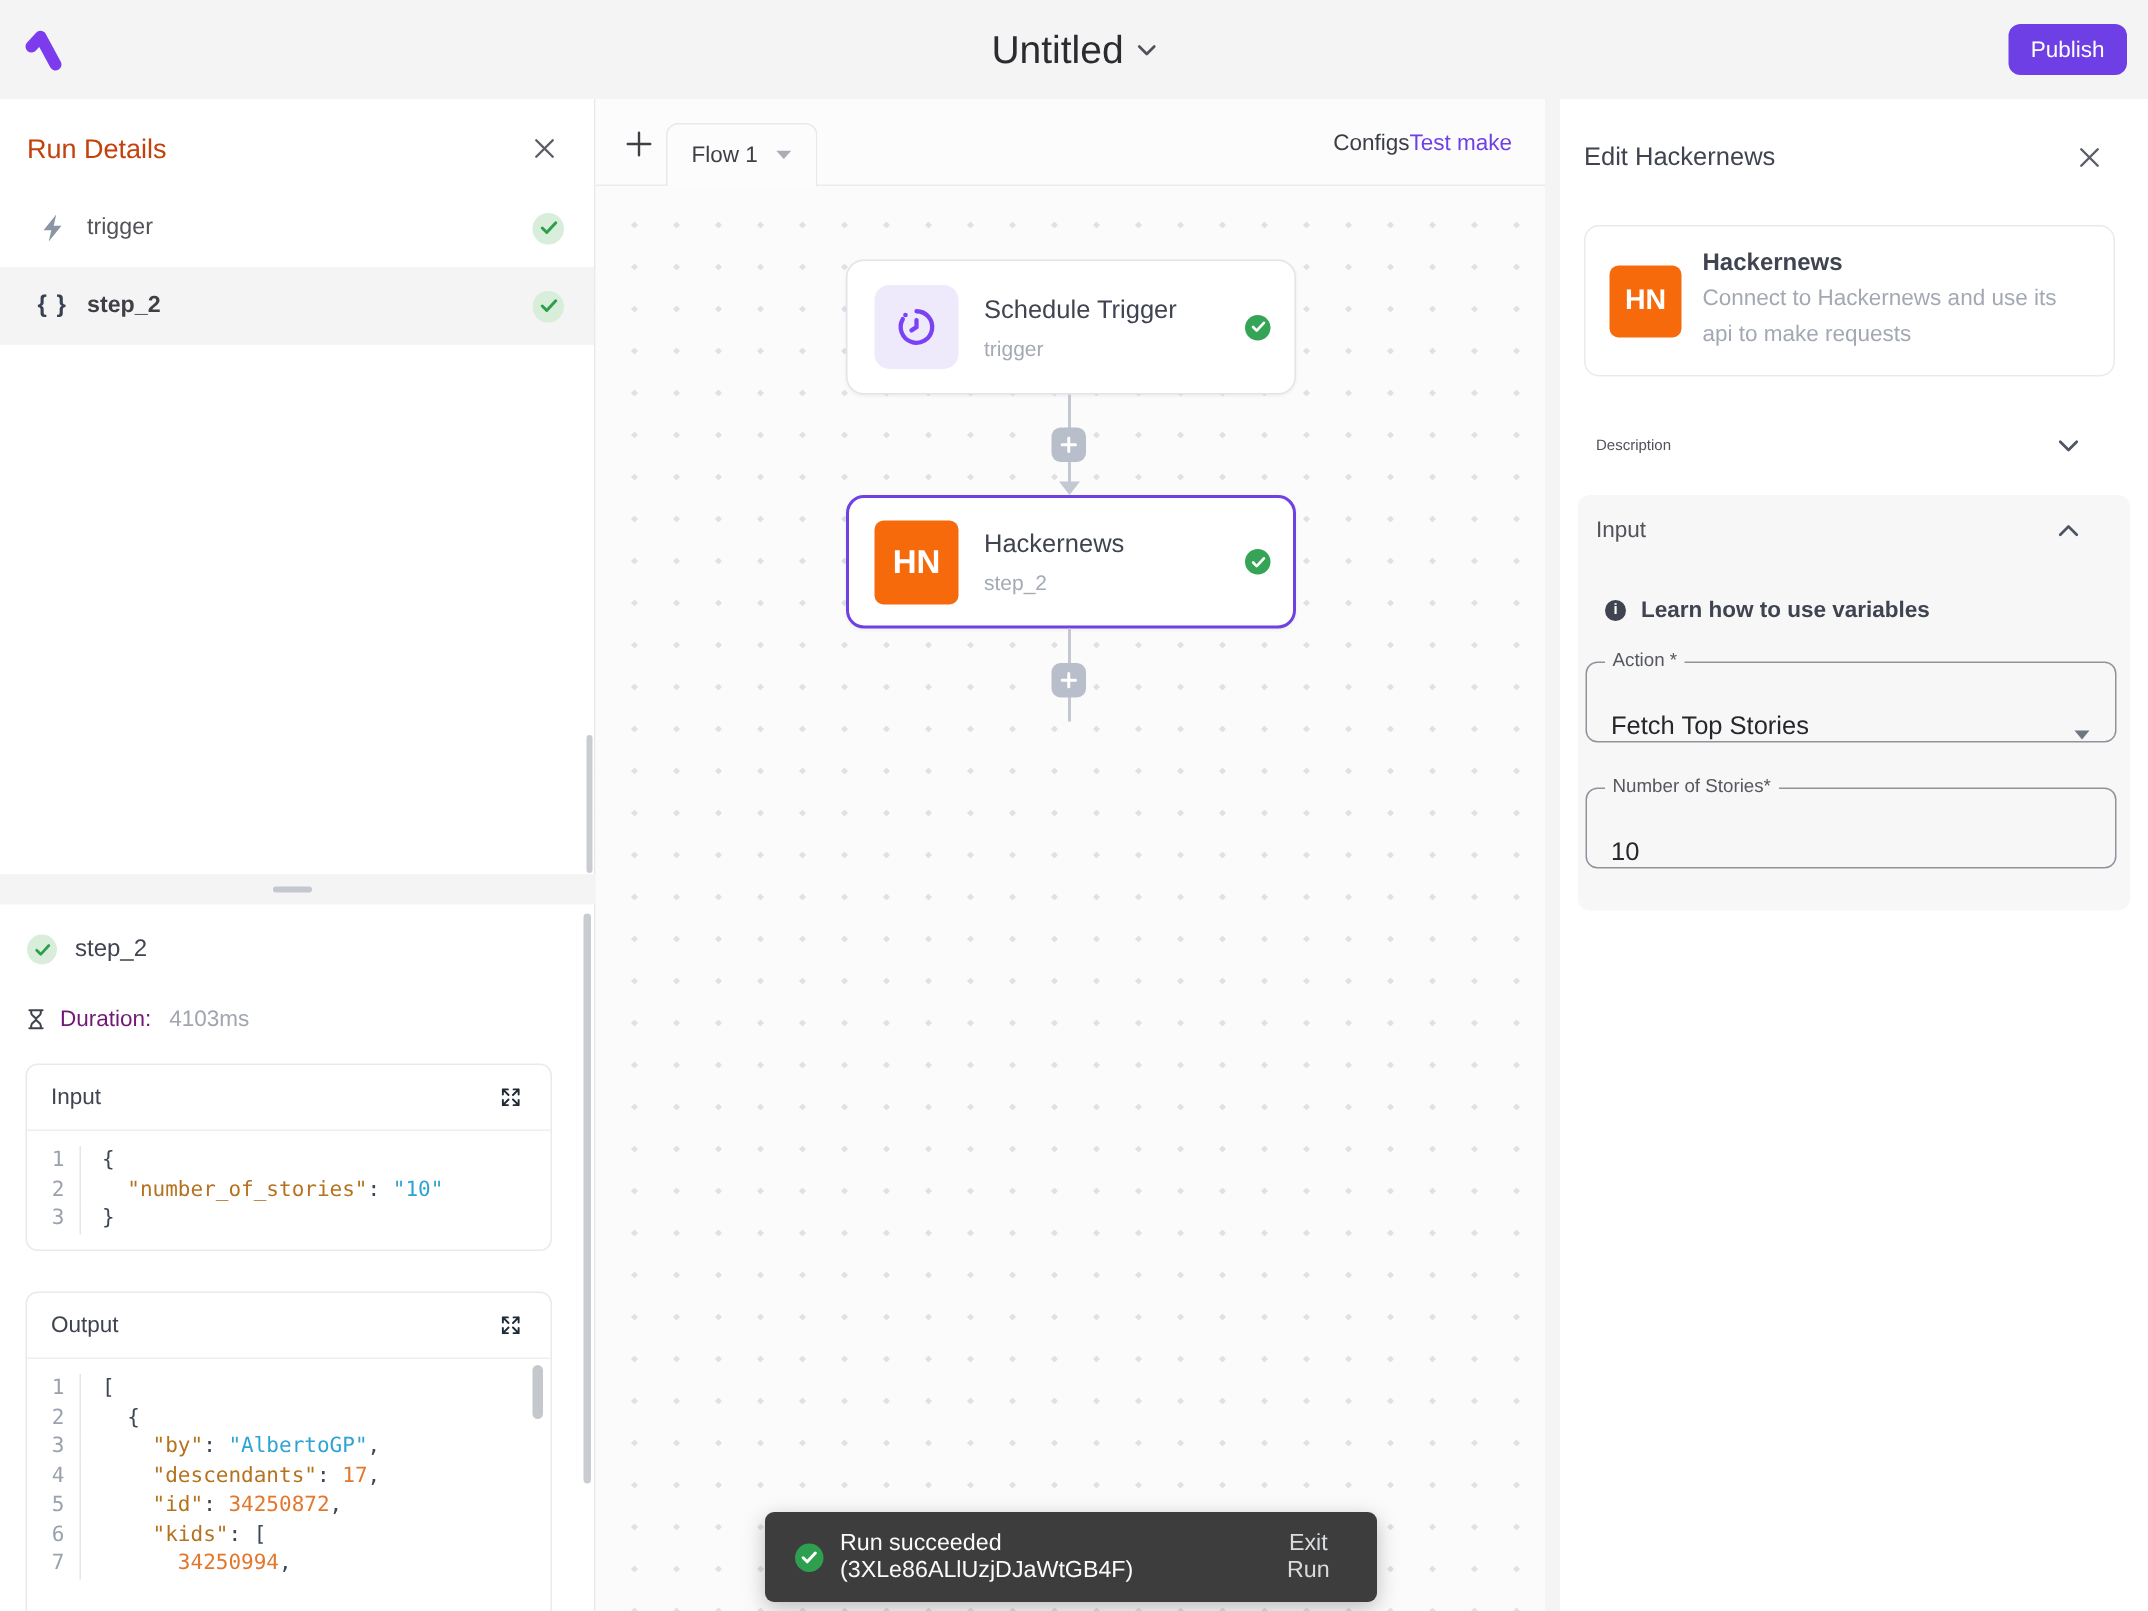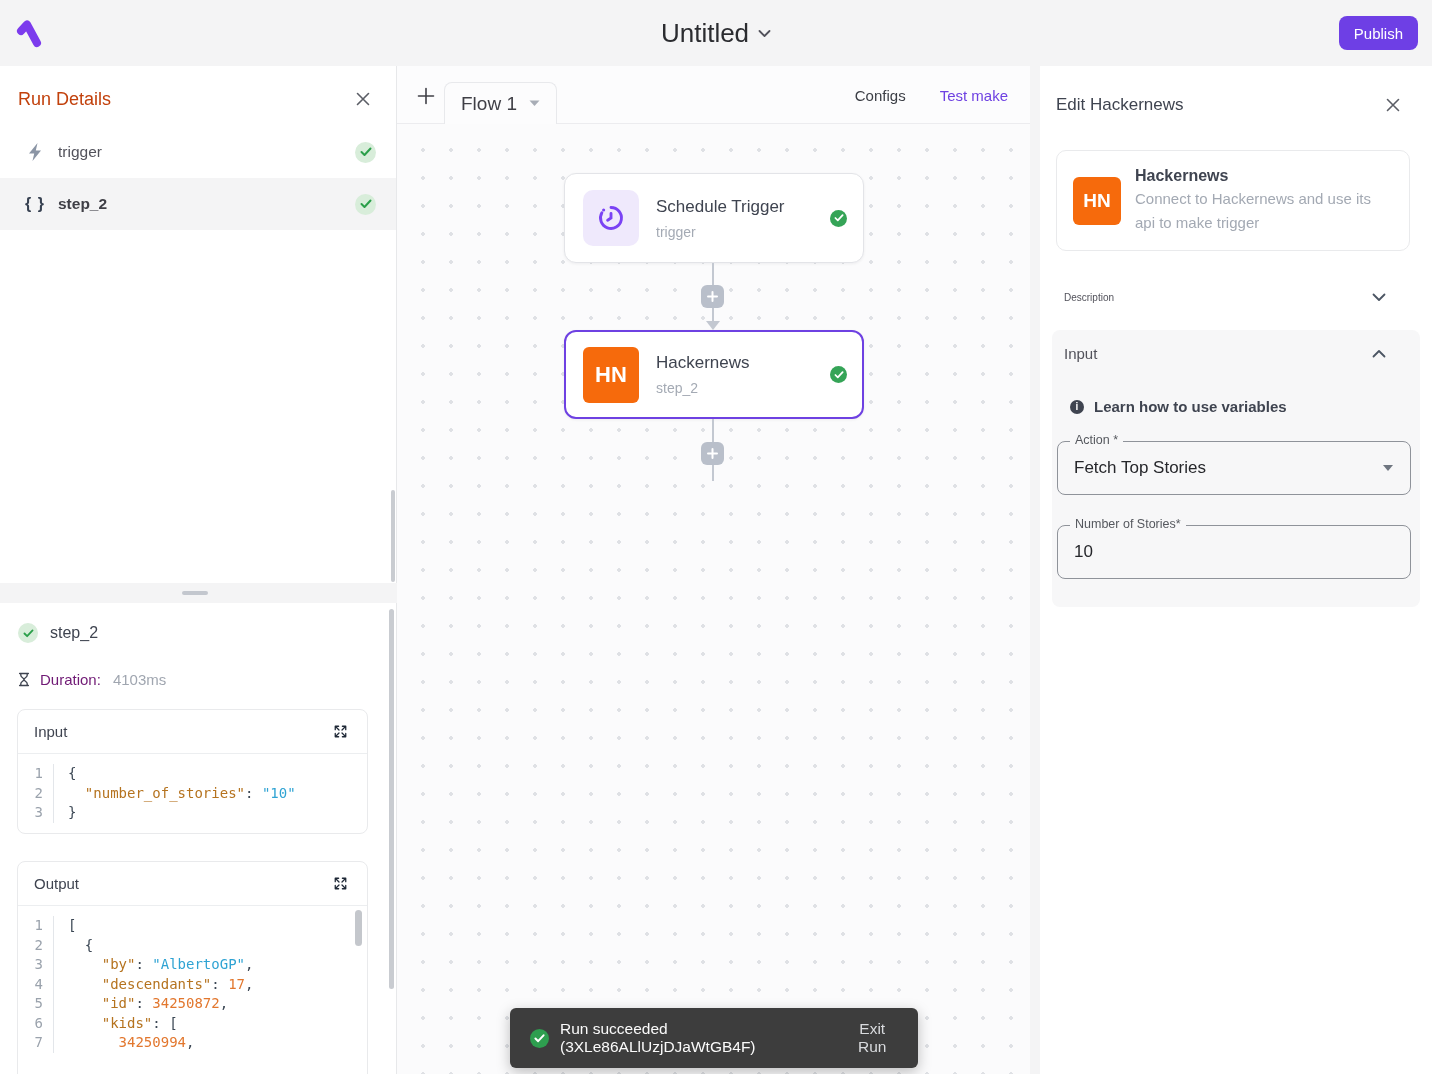--- a/index.html
+++ b/index.html
@@ -49,22 +49,22 @@
   .lt-scroll-thumb { position:absolute; right:1px; top:424px; width:4px; height:92px; border-radius:2px; background:#c9ccd1; }
 
   
   .canvas { position:absolute; left:397px; top:66px; width:633px; height:1008px; background:#fbfbfc; overflow:hidden; }
   .dotgrid { position:absolute; left:0; top:58px; right:0; bottom:0;
     background-image:radial-gradient(circle, #dfe1e5 1.7px, transparent 1.8px);
     background-size:28px 28px; background-position:12px 12px; }
   .tabbar { position:absolute; left:0; top:0; width:100%; height:58px; background:#fcfcfd; border-bottom:1px solid #ececef; }
   .add-flow { position:absolute; left:16px; top:17px; width:26px; height:26px; background:none; border:none; cursor:pointer; display:flex; align-items:center; justify-content:center; }
   .flow-tab { position:absolute; left:47px; bottom:-1px; height:42px; padding:0 16px; background:#fcfcfd; border:1px solid #e8e9ec; border-bottom:none; border-radius:8px 8px 0 0; display:flex; align-items:center; gap:12px; cursor:pointer; }
-  .flow-tab .ftl { font-size:19px; color:#3f3f46; }
-  .tab-actions { position:absolute; right:22px; top:0; height:58px; display:flex; align-items:center; gap:34px; }
+  .flow-tab .ftl { font-size:15px; color:#3f3f46; }
+  .tab-actions { position:absolute; right:22px; top:0; height:58px; display:flex; align-items:center; }
   .configs { font-size:15px; color:#3b3e45; background:none; border:none; font-family:inherit; cursor:pointer; }
   .testflow { font-size:15px; color:#6e41e2; background:none; border:none; font-family:inherit; cursor:pointer; }
 
   .node { position:absolute; left:167px; width:300px; background:#fff; border:1px solid #e3e4e8; border-radius:12px; box-shadow:0 1px 3px rgba(20,20,40,.06); display:flex; align-items:center; padding:0 16px 0 18px; cursor:pointer; }
   .node.trigger { top:107px; height:90px; }
   .node.selected { top:264px; height:89px; border:2px solid #6e41e2; padding:0 15px 0 17px; }
   .node .nicon { width:56px; height:56px; border-radius:10px; flex:0 0 56px; display:flex; align-items:center; justify-content:center; }
   .nicon.sched { background:#efe9fc; }
   .hn-sq { background:#f66a0c; color:#fff; font-weight:700; display:flex; align-items:center; justify-content:center; }
   .nicon.hn { background:#f66a0c; border-radius:6px; font-size:22px; letter-spacing:0; }
@@ -93,21 +93,21 @@
   .app-card .adesc { font-size:15px; color:#a3a9b3; line-height:24px; margin-top:2px; }
   .section-row { position:absolute; left:0; width:392px; height:52px; display:flex; align-items:center; justify-content:space-between; padding:0 46px 0 24px; cursor:pointer; }
   .section-row .sec-label { font-size:10px; color:#52525b; }
   .desc-row { top:205px; }
   .input-block { position:absolute; left:12px; top:264px; width:368px; height:277px; background:#f7f7f8; border-radius:8px; }
   .input-head { height:46px; display:flex; align-items:center; justify-content:space-between; padding:0 34px 0 12px; cursor:pointer; }
   .input-head .sec-label { font-size:15px; color:#52525b; }
   .learn-row { display:flex; align-items:center; gap:10px; padding:22px 0 0 18px; }
   .learn-row .ltext { font-size:15px; color:#3f4450;font-weight:bold; }
   .info-ic { width:14px; height:14px; border-radius:50%; background:#3f4450; color:#fff; font-size:10px; font-weight:700; display:flex; align-items:center; justify-content:center; }
-  .mfield { position:absolute; left:5px; width:354px; height:54px; border:1px solid #8f939a; border-radius:8px; display:flex; align-items:center; padding:0 16px; }
+  .mfield { position:absolute; left:5px; width:354px; height:54px; border:1px solid #8f939a; border-radius:8px; display:flex; align-items:flex-end; padding:0 16px; }
   .mfield.action { top:111px; cursor:pointer; }
   .mfield.stories { top:195px; }
   .mfield .flabel { position:absolute; top:-9px; left:12px; padding:0 5px; background:#f7f7f8; font-size:12.5px; color:#55585e; }
   .mfield .fvalue { font-size:17px; color:#26272b; flex:1; }
 
   .xbtn { background:none; border:none; cursor:pointer; width:22px; height:22px; display:flex; align-items:center; justify-content:center; }
 
   .check-light { width:21px; height:21px; border-radius:50%; background:#d8edda; display:flex; align-items:center; justify-content:center; flex:0 0 21px; }
   .check-solid { width:17px; height:17px; border-radius:50%; background:#35a457; display:flex; align-items:center; justify-content:center; flex:0 0 17px; }
   .check-toast { width:19px; height:19px; border-radius:50%; background:#2e9e4f; display:flex; align-items:center; justify-content:center; flex:0 0 19px; }
@@ -338,21 +338,21 @@
       <svg width="14" height="14" viewBox="0 0 14 14">
           <path d="M1.5 1.5 L12.5 12.5 M12.5 1.5 L1.5 12.5" stroke="#5b5e66" stroke-width="1.6" stroke-linecap="round"></path>
         </svg>
     </button>
   </div>
 
   <div class="app-card">
     <span class="aicon hn-sq">HN</span>
     <span class="atxt">
       <div class="aname">Hackernews</div>
-      <div class="adesc"><span>Connect to Hackernews and use its</span><br><span>api to make trigger</span></div>
+      <div class="adesc"><span>Connect to Hackernews and use its</span><br><span>api to make requests</span></div>
     </span>
   </div>
 
   <div class="section-row desc-row">
     <span class="sec-label">Description</span>
     <svg width="14" height="9" viewBox="0 0 14 9">
         <path d="M1.5 1.5 L7 7 L12.5 1.5" fill="none" stroke="#4b5563" stroke-width="1.8" stroke-linecap="round" stroke-linejoin="round"></path>
       </svg>
   </div>
 

